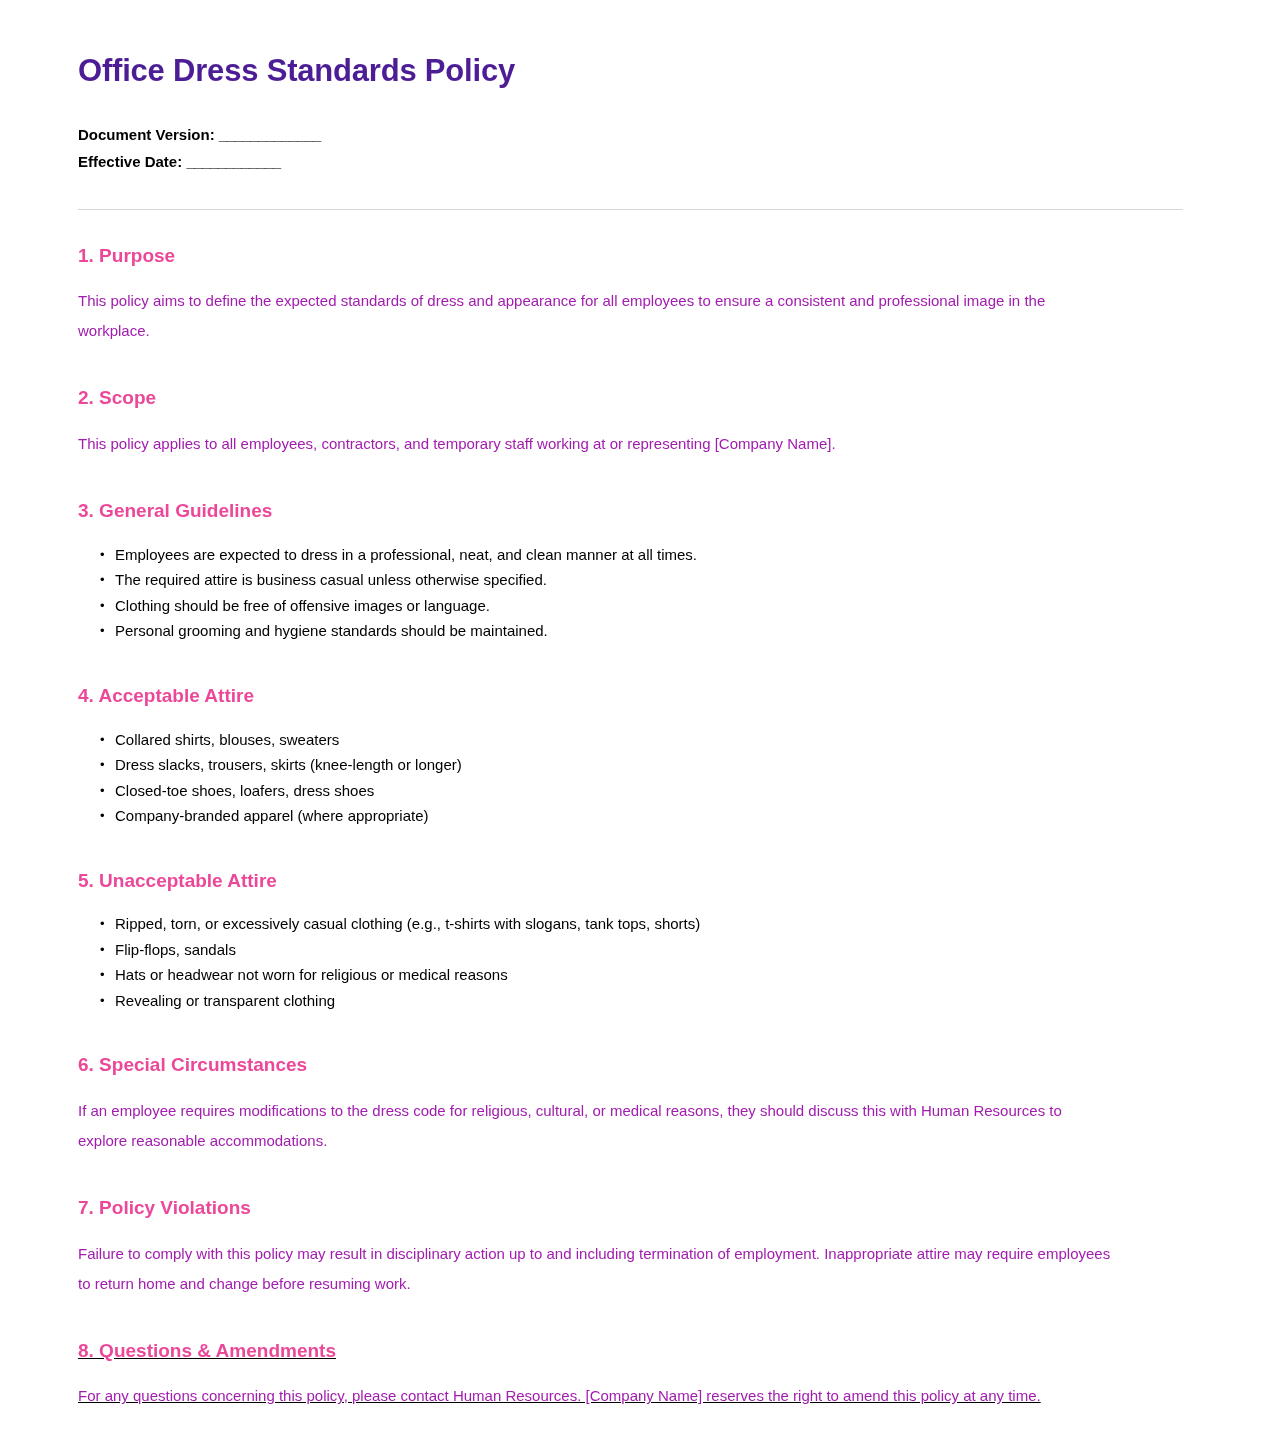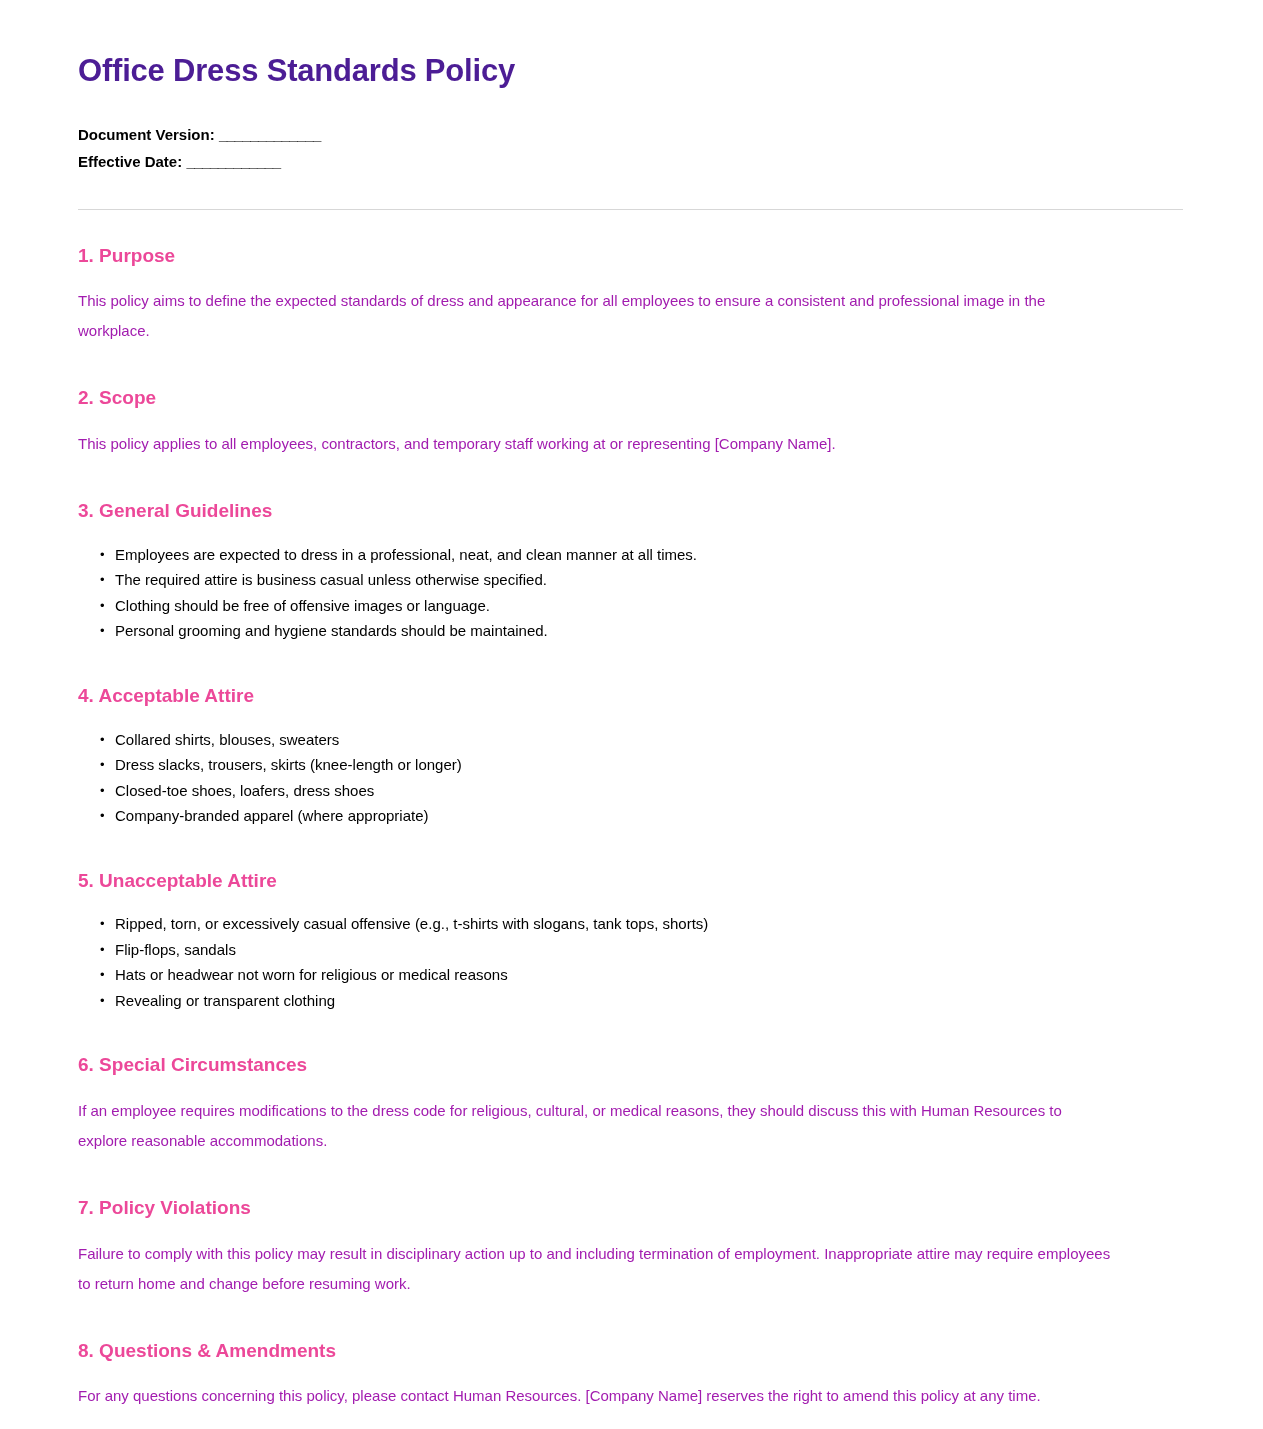--- a/index.html
+++ b/index.html
@@ -55,20 +55,21 @@
     font-weight: bold;
     line-height: 1.3;
     margin: 0 0 18px 0;
     color: #ec4899;
   }
   section.doc-section {
     margin: 0 0 40px 0;
   }
   section.doc-section:last-child {
     margin-bottom: 16px;
+    text-decoration: underline;
   }
   p.body-text {
     font-size: 15px;
     line-height: 30px;
     margin: 0;
     color: #a21caf;
     max-width: 1035px;
   }
   ul.bullet-list {
     list-style: none;
@@ -137,21 +138,21 @@
       <li>Collared shirts, blouses, sweaters</li>
       <li>Dress slacks, trousers, skirts (knee-length or longer)</li>
       <li>Closed-toe shoes, loafers, dress shoes</li>
       <li>Company-branded apparel (where appropriate)</li>
     </ul>
   </section>
 
   <section class="doc-section">
     <h2 class="section-heading">5. Unacceptable Attire</h2>
     <ul class="bullet-list">
-      <li>Ripped, torn, or excessively casual offensive (e.g., t-shirts with slogans, tank tops, shorts)</li>
+      <li>Ripped, torn, or excessively casual clothing (e.g., t-shirts with slogans, tank tops, shorts)</li>
       <li>Flip-flops, sandals</li>
       <li>Hats or headwear not worn for religious or medical reasons</li>
       <li>Revealing or transparent clothing</li>
     </ul>
   </section>
 
   <section class="doc-section">
     <h2 class="section-heading">6. Special Circumstances</h2>
     <p class="body-text">If an employee requires modifications to the dress code for religious, cultural, or medical reasons, they should discuss this with Human Resources to explore reasonable accommodations.</p>
   </section>

